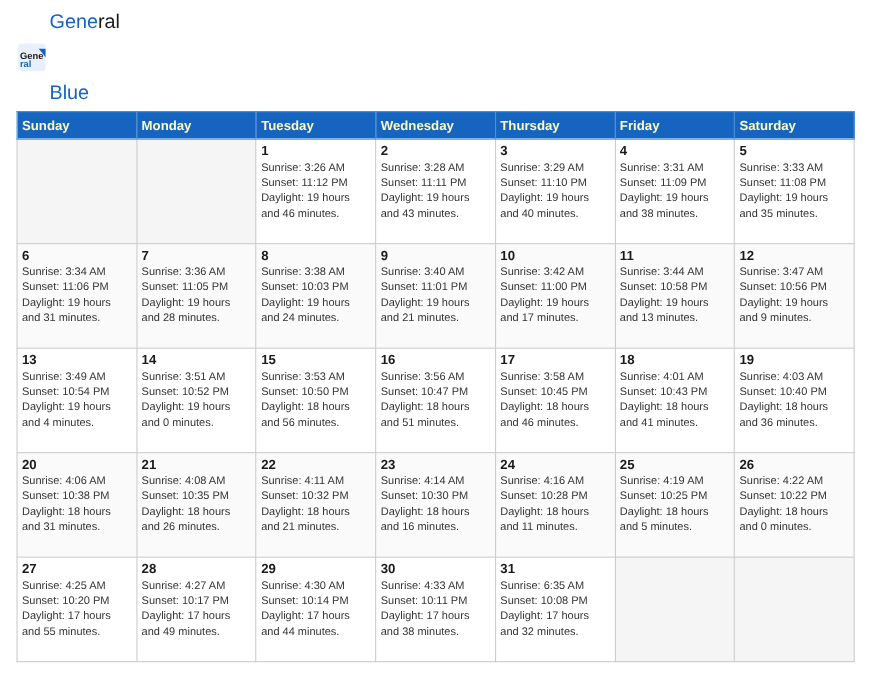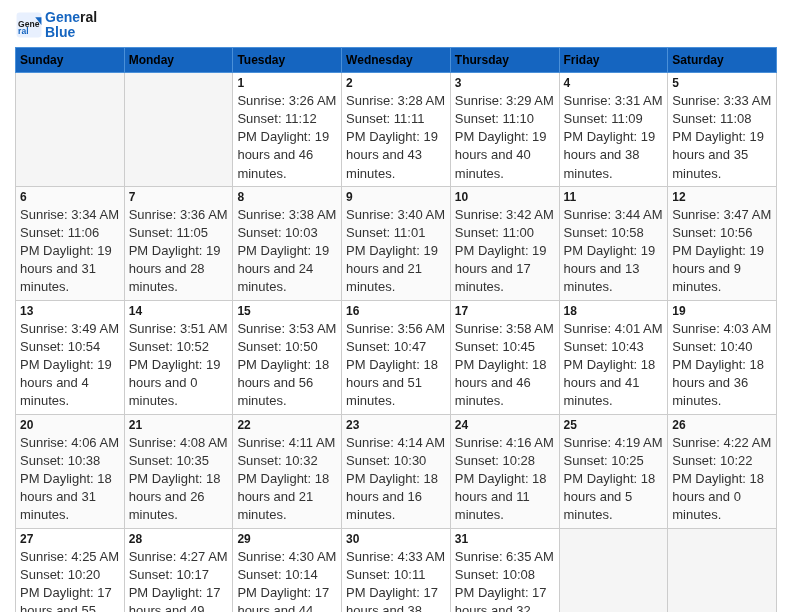--- a/index.html
+++ b/index.html
@@ -21,22 +21,22 @@
       display: flex;
       justify-content: space-between;
       align-items: center;
       margin-bottom: 6px;
     }
     .logo {
       display: flex;
       align-items: center;
     }
     .logo-text {
-      font-size: 14px;
-      font-weight: bold;
+      font-size: 18px;
+      font-weight: normal;
       color: #1a1a1a;
       line-height: 1.1;
     }
     .logo-text span {
       color: #1565c0;
     }
     .logo-icon {
       width: 28px;
       height: 28px;
       margin-right: 2px;
@@ -55,21 +55,21 @@
       color: #333;
     }
     .calendar {
       width: 100%;
       border-collapse: collapse;
       flex: 1;
       table-layout: fixed;
     }
     .calendar th {
       background-color: #1565c0;
-      color: #000000;
+      color: #fef9c3;
       font-size: 12px;
       font-weight: bold;
       padding: 5px 4px;
       text-align: left;
       border: 1px solid #4a90d9;
     }
     .calendar td {
       border: 1px solid #ccc;
       vertical-align: top;
       padding: 3px 4px;
@@ -85,40 +85,40 @@
       background: #fafafa;
     }
     .day-number {
       font-size: 12px;
       font-weight: bold;
       color: #1a1a1a;
       display: block;
       margin-bottom: 2px;
     }
     .day-info {
-      font-size: 13px;
+      font-size: 10px;
       color: #333;
       line-height: 1.4;
     }
   </style>
 </head>
 <body>
 
 <div class="page">
   <div class="header">
     <div class="logo">
       <svg class="logo-icon" viewBox="0 0 36 36">
         <rect x="2" y="2" width="32" height="32" rx="4" fill="#e8f0fe"></rect>
         <text x="4" y="20" font-size="11" font-weight="bold" fill="#1a1a1a">Gene</text>
         <text x="4" y="30" font-size="11" font-weight="bold" fill="#1565c0">ral</text>
         <polygon points="26,8 34,8 34,18" fill="#1565c0"></polygon>
       </svg>
       <div class="logo-text">
         <div><span>Gene</span>ral</div>
-        <div style="color:#1565c0;">Blue</div>
+        <div style="color:#1565c0;margin-top:45px;">Blue</div>
       </div>
     </div>
     <div class="title-block">
       <div class="month-title"></div>
       <div class="location"></div>
     </div>
   </div>
 
   <table class="calendar">
     <thead>

